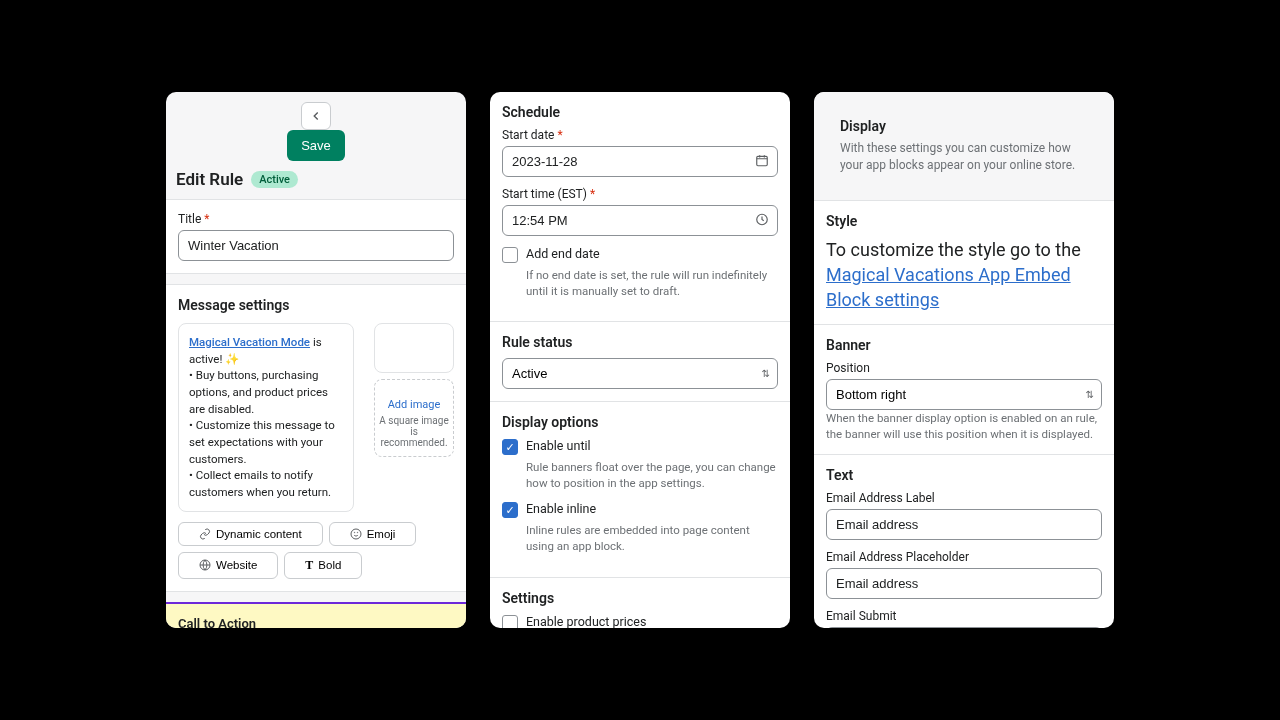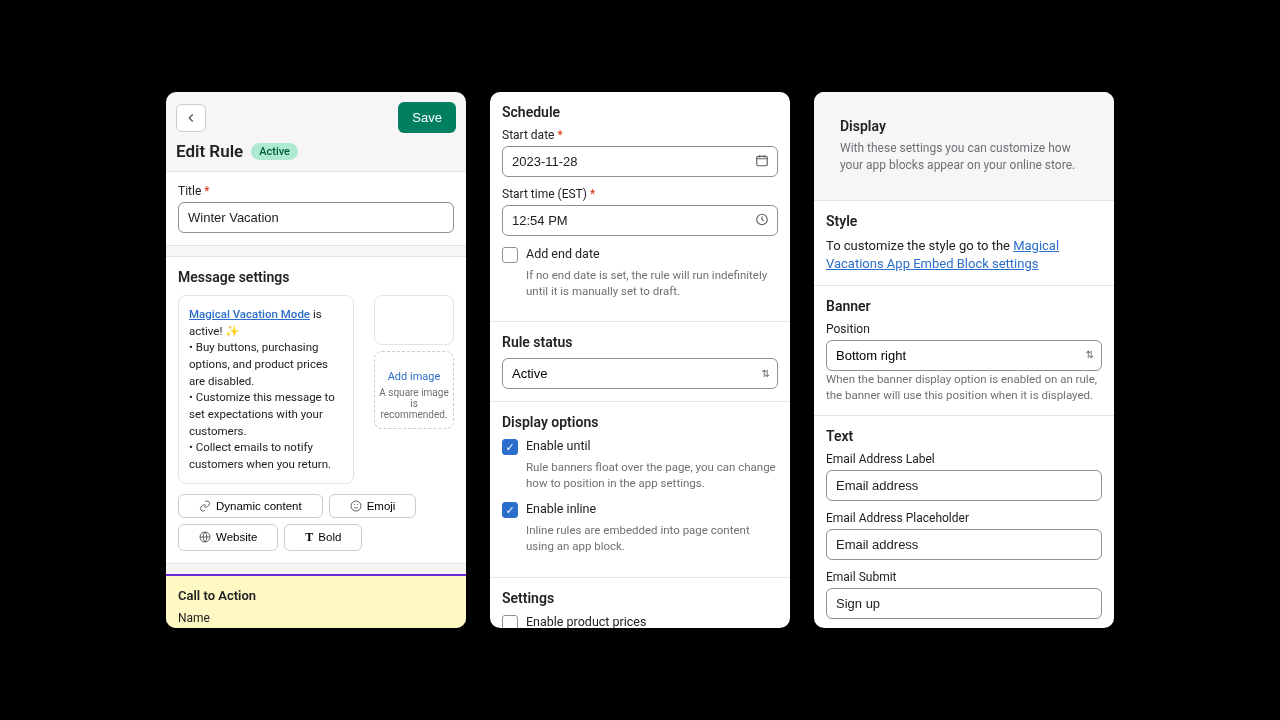--- a/index.html
+++ b/index.html
@@ -30,20 +30,21 @@
     display: flex;
     flex-direction: column;
   }
   .panel.white { background: #fff; }
   
   .topbar {
     display: flex;
     justify-content: space-between;
     align-items: center;
     padding: 10px 10px 8px 10px;
+    flex-direction: column;
   }
   .back-btn {
     width: 30px; height: 28px;
     border: 1px solid #c9cccf;
     border-radius: 6px;
     background: #fff;
     display: flex; align-items: center; justify-content: center;
   }
   .save-btn {
     background: #008060;
@@ -330,21 +331,21 @@
 
   <div class="panel white">
     <div class="scroll">
       <div class="grey-section">
         <div class="section-head" style="margin-bottom:6px;">Display</div>
         <div class="desc">With these settings you can customize how your app blocks appear on your online store.</div>
       </div>
 
       <div class="section">
         <div class="section-head">Style</div>
-        <div style="font-size:13px; line-height:1.4;">
+        <div style="font-size:18px; line-height:1.4;">
           <span>To customize the style go to the </span><a href="#" class="link">Magical Vacations App Embed Block settings</a>
         </div>
       </div>
 
       <div class="section">
         <div class="section-head">Banner</div>
         <div class="field">
           <label class="label">Position</label>
           <div class="select-wrap">
             <select class="select">

